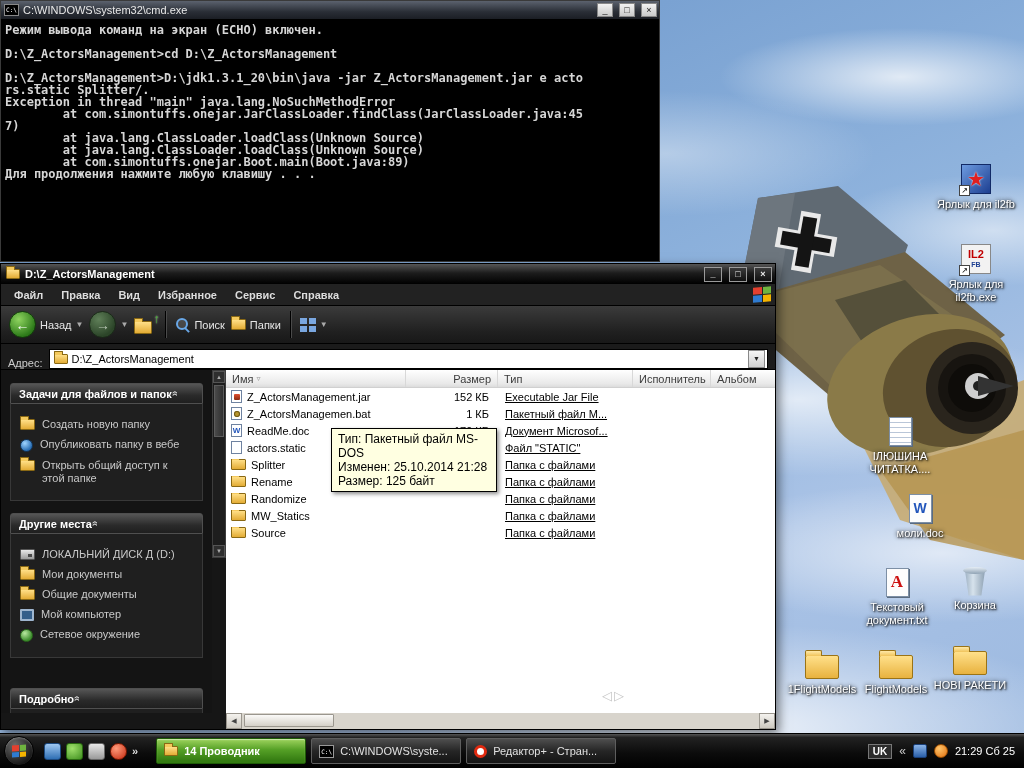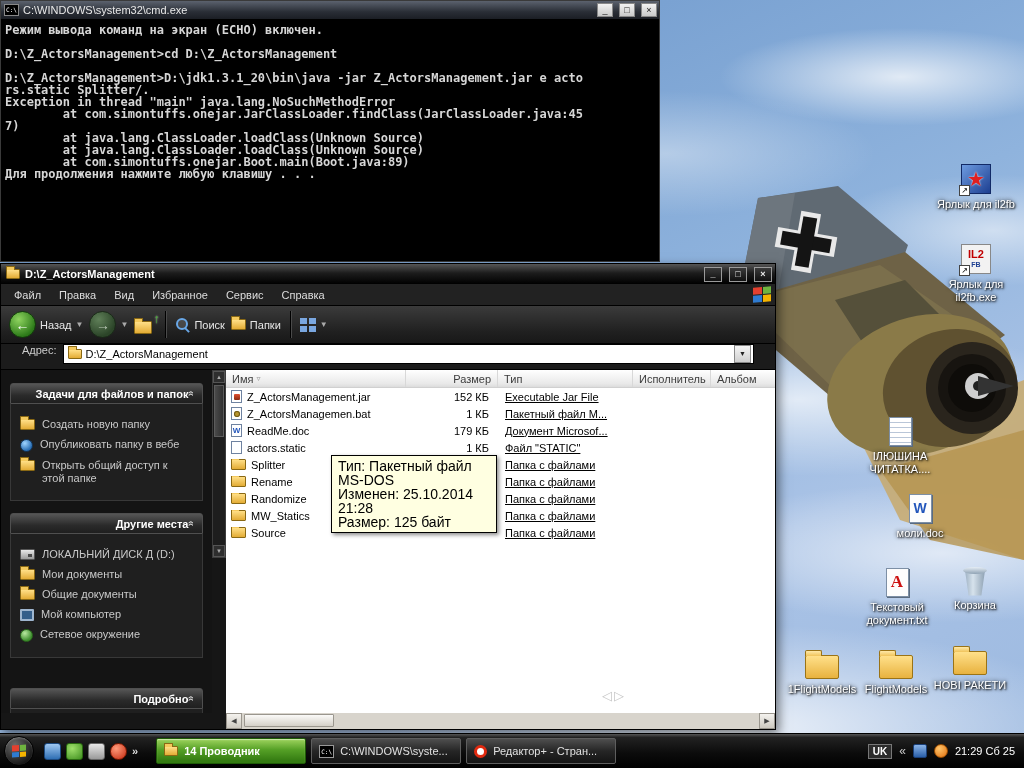--- a/index.html
+++ b/index.html
@@ -76,21 +76,21 @@
 
   
   .explorer{position:absolute;left:0;top:263px;width:776px;height:467px;z-index:10;background:#161616;
     border:1px solid #000;box-shadow:3px 4px 10px rgba(0,0,0,.5);}
   .ex-title{position:absolute;left:0;top:0;right:0;height:20px;display:flex;align-items:center;gap:5px;
     padding:0 3px 0 5px;background:linear-gradient(#565656,#1c1c1c 45%,#000);color:#fff;font-size:11px;font-weight:bold;}
   .ex-title .wb{background:linear-gradient(#3a3a3a,#101010);border:1px solid #9a9a9a;color:#eee;width:18px;height:15px;line-height:13px;}
   .ex-title .sfolder{width:14px;height:10px;}
   .ex-title-text{flex:1;white-space:nowrap;overflow:hidden;}
   .ex-menu{position:absolute;left:0;top:20px;right:0;height:22px;display:flex;align-items:center;background:#222;
-    border-bottom:1px solid #000;color:#ddd;font-size:11px;padding:0 4px;}
+    border-bottom:1px solid #000;color:#ddd;font-size:11px;padding:0 4px;font-weight:bold;}
   .mi{padding:3px 9px;cursor:default;}
   .winflag{margin-left:auto;width:18px;height:15px;display:grid;grid-template-columns:1fr 1fr;grid-template-rows:1fr 1fr;gap:1px;transform:skewY(-4deg);}
   .winflag span{display:block;}
   .wf-r{background:#e3402f;} .wf-g{background:#6fb43f;} .wf-b{background:#2f7bd0;} .wf-y{background:#f5b400;}
   .ex-tool{position:absolute;left:0;top:42px;right:0;height:38px;display:flex;align-items:center;gap:6px;padding:0 8px;
     background:linear-gradient(#3b3b3b,#202020 70%,#181818);border-bottom:1px solid #000;color:#e6e6e6;font-size:11px;}
   .nav-circle{width:27px;height:27px;border-radius:50%;display:flex;align-items:center;justify-content:center;
     color:#fff;font-size:14px;font-weight:bold;border:1px solid #123f0a;flex:none;
     background:radial-gradient(circle at 35% 30%,#8ed45f,#2f7c1b 70%,#1c5a0e);}
   .nav-circle.dim{background:radial-gradient(circle at 35% 30%,#5f7f58,#2c4529 70%);border-color:#1a2a18;color:#b9c7b5;}
@@ -104,34 +104,34 @@
   .ic-search{position:relative;width:15px;height:15px;flex:none;}
   .ic-search::before{content:"";position:absolute;left:1px;top:1px;width:8px;height:8px;border:2px solid #69a8e8;
     border-radius:50%;background:rgba(255,255,255,.15);}
   .ic-search::after{content:"";position:absolute;right:0;bottom:1px;width:6px;height:2px;background:#69a8e8;transform:rotate(45deg);}
   .ic-views{width:16px;height:14px;flex:none;background:
     linear-gradient(#7aa7e0,#7aa7e0) 0 0/7px 6px no-repeat,
     linear-gradient(#7aa7e0,#7aa7e0) 9px 0/7px 6px no-repeat,
     linear-gradient(#7aa7e0,#7aa7e0) 0 8px/7px 6px no-repeat,
     linear-gradient(#7aa7e0,#7aa7e0) 9px 8px/7px 6px no-repeat;}
   .tb-group{display:flex;align-items:center;gap:4px;}
-  .ex-addr{position:absolute;left:0;top:80px;right:0;height:26px;display:flex;align-items:flex-start;gap:6px;
-    padding:0 21px;background:#1b1b1b;border-bottom:1px solid #000;color:#ccc;font-size:11px;}
+  .ex-addr{position:absolute;left:0;top:80px;right:0;height:26px;display:flex;align-items:flex-end;gap:6px;
+    padding:0 7px;background:#1b1b1b;border-bottom:1px solid #000;color:#ccc;font-size:11px;}
   .addr-field{flex:1;height:20px;background:#fff;border:1px solid #000;display:flex;align-items:center;gap:4px;
     padding:0 2px 0 4px;color:#000;}
   .addr-field .sfolder{width:14px;height:10px;}
   .addr-text{flex:1;font-size:11px;white-space:nowrap;overflow:hidden;}
   .addr-drop{width:17px;height:18px;background:linear-gradient(#f5f5f5,#cfcfcf);border:1px solid #888;
     font-size:7px;line-height:16px;text-align:center;color:#222;flex:none;}
   .addr-drop::after{content:"▼";}
 
   
   .ex-side{position:absolute;left:0;top:106px;width:211px;bottom:16px;background:#141414;padding:13px 9px 0;overflow:hidden;}
   .sec{margin-bottom:12px;}
-  .sec-h{height:21px;display:flex;align-items:center;justify-content:flex-end;padding:0 8px;
+  .sec-h{height:21px;display:flex;align-items:center;justify-content:flex-start;padding:0 8px;
     background:linear-gradient(#565656,#2a2a2a 60%,#1f1f1f);border:1px solid #4f4f4f;border-radius:3px 3px 0 0;
     color:#fff;font-size:11px;font-weight:bold;}
   .sec-chev{color:#ddd;font-size:10px;transform:rotate(-90deg);}
   .sec-chev::after{content:"»";}
   .sec-b{background:#1f1f1f;border:1px solid #383838;border-top:none;padding:7px 9px 8px;}
   .sitem{display:flex;align-items:flex-start;gap:7px;margin:7px 0;color:#c9c9c9;font-size:11px;line-height:13px;cursor:default;}
   .sico{display:inline-block;flex:none;margin-top:1px;}
   .sico-globe{width:13px;height:13px;border-radius:50%;background:radial-gradient(circle at 35% 30%,#9fd4ff,#2a6fb5 70%,#184a80);border:1px solid #12365c;}
   .sico-disk{position:relative;width:15px;height:11px;background:linear-gradient(#e8e8e8,#9a9a9a);border:1px solid #555;border-radius:1px;}
   .sico-disk::after{content:"";position:absolute;right:2px;top:4px;width:4px;height:3px;background:#4a4a4a;}
@@ -151,22 +151,22 @@
   .ex-pane{position:absolute;left:225px;top:106px;right:0;bottom:16px;background:#fff;overflow:hidden;}
   .ph{display:flex;height:18px;background:linear-gradient(#ffffff,#e9e9e9 80%,#dcdcdc);border-bottom:1px solid #d0d0d0;
     color:#3c3c3c;font-size:11px;}
   .ph > div{border-right:1px solid #d8d8d8;padding:2px 6px;white-space:nowrap;overflow:hidden;display:flex;align-items:center;gap:3px;}
   .col-name{width:180px;} .col-size{width:92px;justify-content:flex-end;} .col-type{width:135px;} .col-artist{width:78px;} .col-album{flex:1;border-right:none !important;}
   .g-sort{color:#999;font-size:8px;} .g-sort::after{content:"▿";}
   .frow{display:flex;height:17px;align-items:center;font-size:11px;color:#000;}
   .fc-name{width:180px;display:flex;align-items:center;gap:5px;padding-left:5px;white-space:nowrap;overflow:hidden;}
   .fc-size{width:92px;text-align:right;padding-right:9px;}
   .fc-type{width:135px;padding-left:7px;white-space:nowrap;overflow:hidden;text-decoration:underline;}
-  .ex-tip{position:absolute;left:330px;top:191px;width:166px;background:#ffffe1;border:1px solid #000;
-    box-shadow:2px 2px 4px rgba(0,0,0,.45);padding:3px 6px;font-size:14px;line-height:14px;color:#000;z-index:20;}
+  .ex-tip{position:absolute;left:330px;top:164px;width:166px;background:#ffffe1;border:1px solid #000;
+    box-shadow:2px 2px 4px rgba(0,0,0,.45);padding:3px 6px;font-size:12px;line-height:14px;color:#000;z-index:20;}
   .scroll-hint{position:absolute;left:601px;top:424px;color:#c6c6c6;font-size:13px;letter-spacing:2px;}
   .scroll-hint::after{content:"◁▷";}
 
   
   .ex-hscroll{position:absolute;left:225px;right:0;bottom:0;height:16px;background:#d8d4cc;display:flex;align-items:center;}
   .hs-btn{width:16px;height:16px;background:linear-gradient(#f4f2ee,#cdc9c0);border:1px solid #9a968e;color:#444;
     font-size:7px;line-height:14px;text-align:center;flex:none;}
   .g-left::after{content:"◀";} .g-right::after{content:"▶";}
   .hs-track{flex:1;position:relative;height:16px;}
   .hs-thumb{position:absolute;left:2px;top:1px;width:90px;height:13px;background:linear-gradient(#fbfaf8,#d4d0c8);

